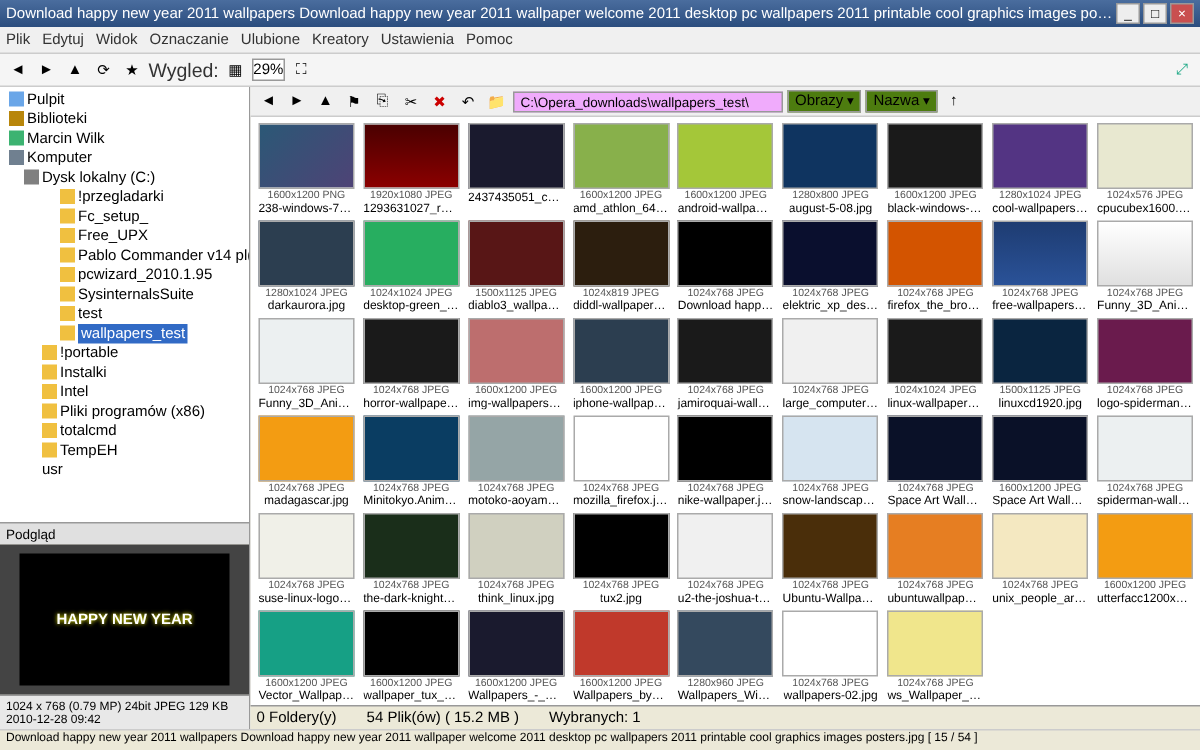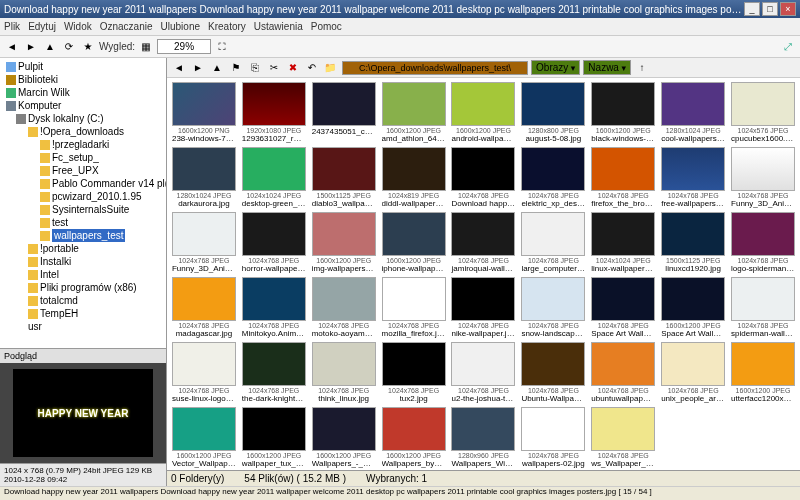--- a/index.html
+++ b/index.html
@@ -6,37 +6,37 @@
 body{background:#ece9d8;width:800px;height:500px;overflow:hidden;display:flex;flex-direction:column}
 .titlebar{height:18px;background:linear-gradient(#4a6d9e,#2b4d7e);color:#fff;display:flex;align-items:center;padding:0 4px;font-size:10px}
 .titlebar .title{flex:1;overflow:hidden;white-space:nowrap;text-overflow:ellipsis}
 .winbtns{display:flex;gap:2px}
 .winbtn{width:16px;height:14px;background:#eee;border:1px solid #999;font-size:9px;text-align:center;line-height:12px;color:#000}
 .winbtn.close{background:#c94f4f;color:#fff}
 .menubar{height:18px;background:#f0f0f0;display:flex;align-items:center;padding:0 4px;gap:8px;border-bottom:1px solid #ccc}
 .menubar span{color:#333}
 .toolbar{height:22px;background:#f5f5f5;display:flex;align-items:center;padding:0 4px;gap:3px;border-bottom:1px solid #ccc}
 .tbtn{width:16px;height:16px;display:inline-flex;align-items:center;justify-content:center;font-size:10px}
-.zoom{border:1px solid #999;padding:0 16px;background:#fff;height:15px;line-height:13px}
+.zoom{border:1px solid #999;padding:0 0;background:#fff;height:15px;line-height:13px}
 .main{flex:1;display:flex;overflow:hidden}
 .left{width:167px;display:flex;flex-direction:column;border-right:1px solid #999}
 .tree{flex:1;background:#fff;overflow:auto;padding:2px;font-size:9px;line-height:13px}
 .tree div{white-space:nowrap;padding-left:4px}
 .tree .i1{padding-left:14px}
 .tree .i2{padding-left:26px}
 .tree .i3{padding-left:38px}
 .tree .sel{background:#316ac5;color:#fff;display:inline-block;padding:0 2px}
 .ticon{display:inline-block;width:10px;height:10px;margin-right:2px;vertical-align:middle}
 .previewlbl{background:#e0e0e0;padding:2px 4px;font-size:9px;border-top:1px solid #999}
 .preview{height:100px;background:#444;display:flex;align-items:center;justify-content:center;position:relative}
 .preview-img{width:140px;height:88px;background:#000;display:flex;align-items:center;justify-content:center;color:#fff;font-weight:bold;font-size:11px}
 .previewinfo{background:#e8e8e8;padding:2px 4px;font-size:8px;border-top:1px solid #999}
 .right{flex:1;display:flex;flex-direction:column;background:#fff}
 .addrbar{height:20px;background:#f0f0f0;display:flex;align-items:center;padding:0 4px;gap:3px;border-bottom:1px solid #ccc}
-.addr{flex:0 0 auto;background:#a16207;border:1px solid #999;padding:1px 16px;font-size:9px;min-width:180px}
+.addr{flex:0 0 auto;background:#f0abfc;border:1px solid #999;padding:1px 4px;font-size:9px;min-width:180px}
 .sel2{border:1px solid #999;background:#4d7c0f;padding:1px 4px;font-size:9px}
 .grid{flex:1;overflow:auto;padding:4px;display:grid;grid-template-columns:repeat(9,1fr);gap:4px;align-content:start}
 .thumb{display:flex;flex-direction:column;align-items:center}
 .timg{width:64px;height:44px;border:1px solid #aaa;background:#888}
 .tmeta{font-size:7px;color:#555;margin-top:1px;white-space:nowrap}
 .tname{font-size:8px;color:#000;white-space:nowrap;overflow:hidden;text-overflow:ellipsis;max-width:64px;text-align:center}
 .status{height:16px;background:#ece9d8;border-top:1px solid #999;display:flex;align-items:center;font-size:8px;padding:0 4px;gap:20px}
 .status2{height:14px;background:#ece9d8;border-top:1px solid #ccc;font-size:8px;padding:0 4px;white-space:nowrap;overflow:hidden}
 </style>
 </head>
@@ -61,37 +61,36 @@
     <span>Ustawienia</span>
     <span>Pomoc</span>
   </div>
 
 <div class="toolbar">
   <span class="tbtn">◄</span>
   <span class="tbtn">►</span>
   <span class="tbtn">▲</span>
   <span class="tbtn">⟳</span>
   <span class="tbtn">★</span>
-  <span style="font-size:10px;color:#333">Wygled:</span>
+  <span style="font-size:13px;color:#333">Wygled:</span>
   <span class="tbtn">▦</span>
   <span class="zoom">29%</span>
   <span class="tbtn">⛶</span>
   <span style="flex:1"></span>
   <span class="tbtn" style="color:#2a8">⤢</span>
 </div>
 
 <div class="main">
   <div class="left">
     <div class="tree" id="tree">
         <div class="i0"><span class="ticon" style="background: rgb(106, 166, 232);"></span><span>Pulpit</span></div>
         <div class="i0"><span class="ticon" style="background: rgb(184, 134, 11);"></span><span>Biblioteki</span></div>
         <div class="i0"><span class="ticon" style="background: rgb(60, 179, 113);"></span><span>Marcin Wilk</span></div>
         <div class="i0"><span class="ticon" style="background: rgb(112, 128, 144);"></span><span>Komputer</span></div>
         <div class="i1"><span class="ticon" style="background: rgb(128, 128, 128);"></span><span>Dysk lokalny (C:)</span></div>
-        <div class="i2"><span class="ticon" style="background: rgb(240, 192, 64);"></span><span>!Opera_downloads</span></div>
         <div class="i3"><span class="ticon" style="background: rgb(240, 192, 64);"></span><span>!przegladarki</span></div>
         <div class="i3"><span class="ticon" style="background: rgb(240, 192, 64);"></span><span>Fc_setup_</span></div>
         <div class="i3"><span class="ticon" style="background: rgb(240, 192, 64);"></span><span>Free_UPX</span></div>
         <div class="i3"><span class="ticon" style="background: rgb(240, 192, 64);"></span><span>Pablo Commander v14 pl(dobreprogramy.pl)</span></div>
         <div class="i3"><span class="ticon" style="background: rgb(240, 192, 64);"></span><span>pcwizard_2010.1.95</span></div>
         <div class="i3"><span class="ticon" style="background: rgb(240, 192, 64);"></span><span>SysinternalsSuite</span></div>
         <div class="i3"><span class="ticon" style="background: rgb(240, 192, 64);"></span><span>test</span></div>
         <div class="i3"><span class="ticon" style="background: rgb(240, 192, 64);"></span><span class="sel">wallpapers_test</span></div>
         <div class="i2"><span class="ticon" style="background: rgb(240, 192, 64);"></span><span>!portable</span></div>
         <div class="i2"><span class="ticon" style="background: rgb(240, 192, 64);"></span><span>Instalki</span></div>

